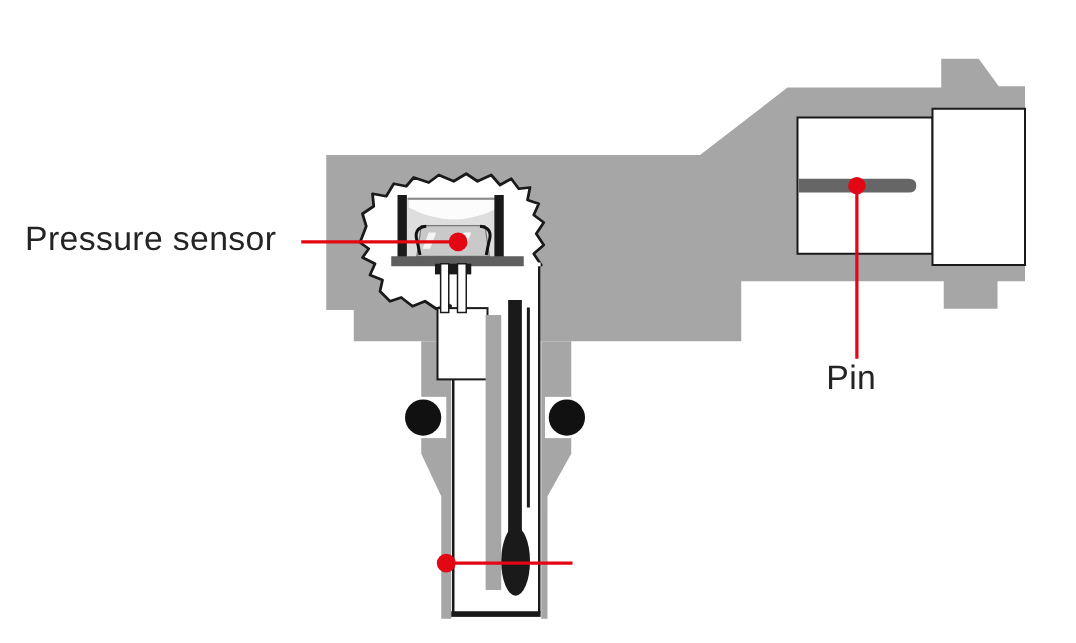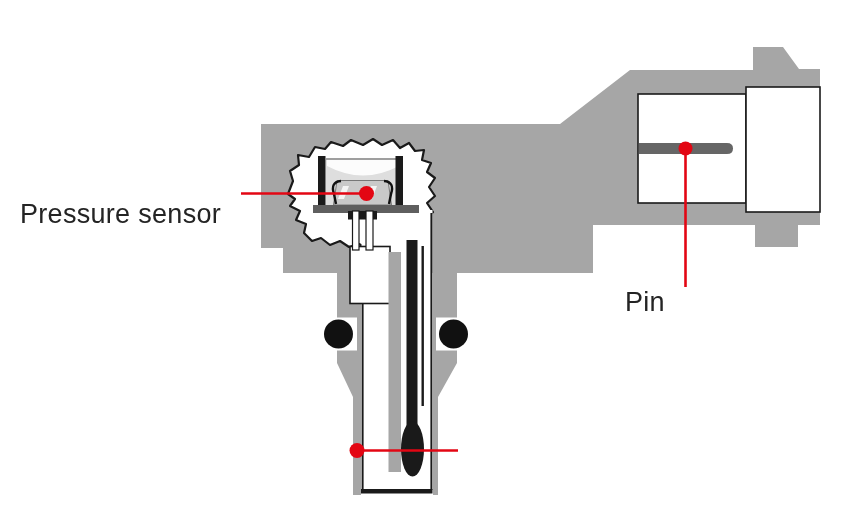--- a/index.html
+++ b/index.html
@@ -12,22 +12,22 @@
   html,body{margin:0;padding:0;background:#ffffff;}
   .stage{
     position:relative;width:861px;height:514px;background:#ffffff;
     font-family:"Liberation Sans", sans-serif;overflow:hidden;
   }
   .stage svg{position:absolute;left:0;top:0;}
   .callout-label{
     position:absolute;color:#242424;font-size:27px;line-height:27px;
     letter-spacing:0.3px;white-space:nowrap;
   }
-  .lbl-pressure{left:20px;top:178px;margin-top:23px;}
-  .lbl-pin{left:625px;top:289px;}
+  .lbl-pressure{left:20px;top:178px;}
+  .lbl-pin{left:661px;top:289px;}
   .lbl-ntc{left:466px;top:438px;}
 </style>
 </head>
 <body>
 
 <div class="stage">
 
   <svg width="861" height="514" viewBox="0 0 861 514">
 
     <g>

